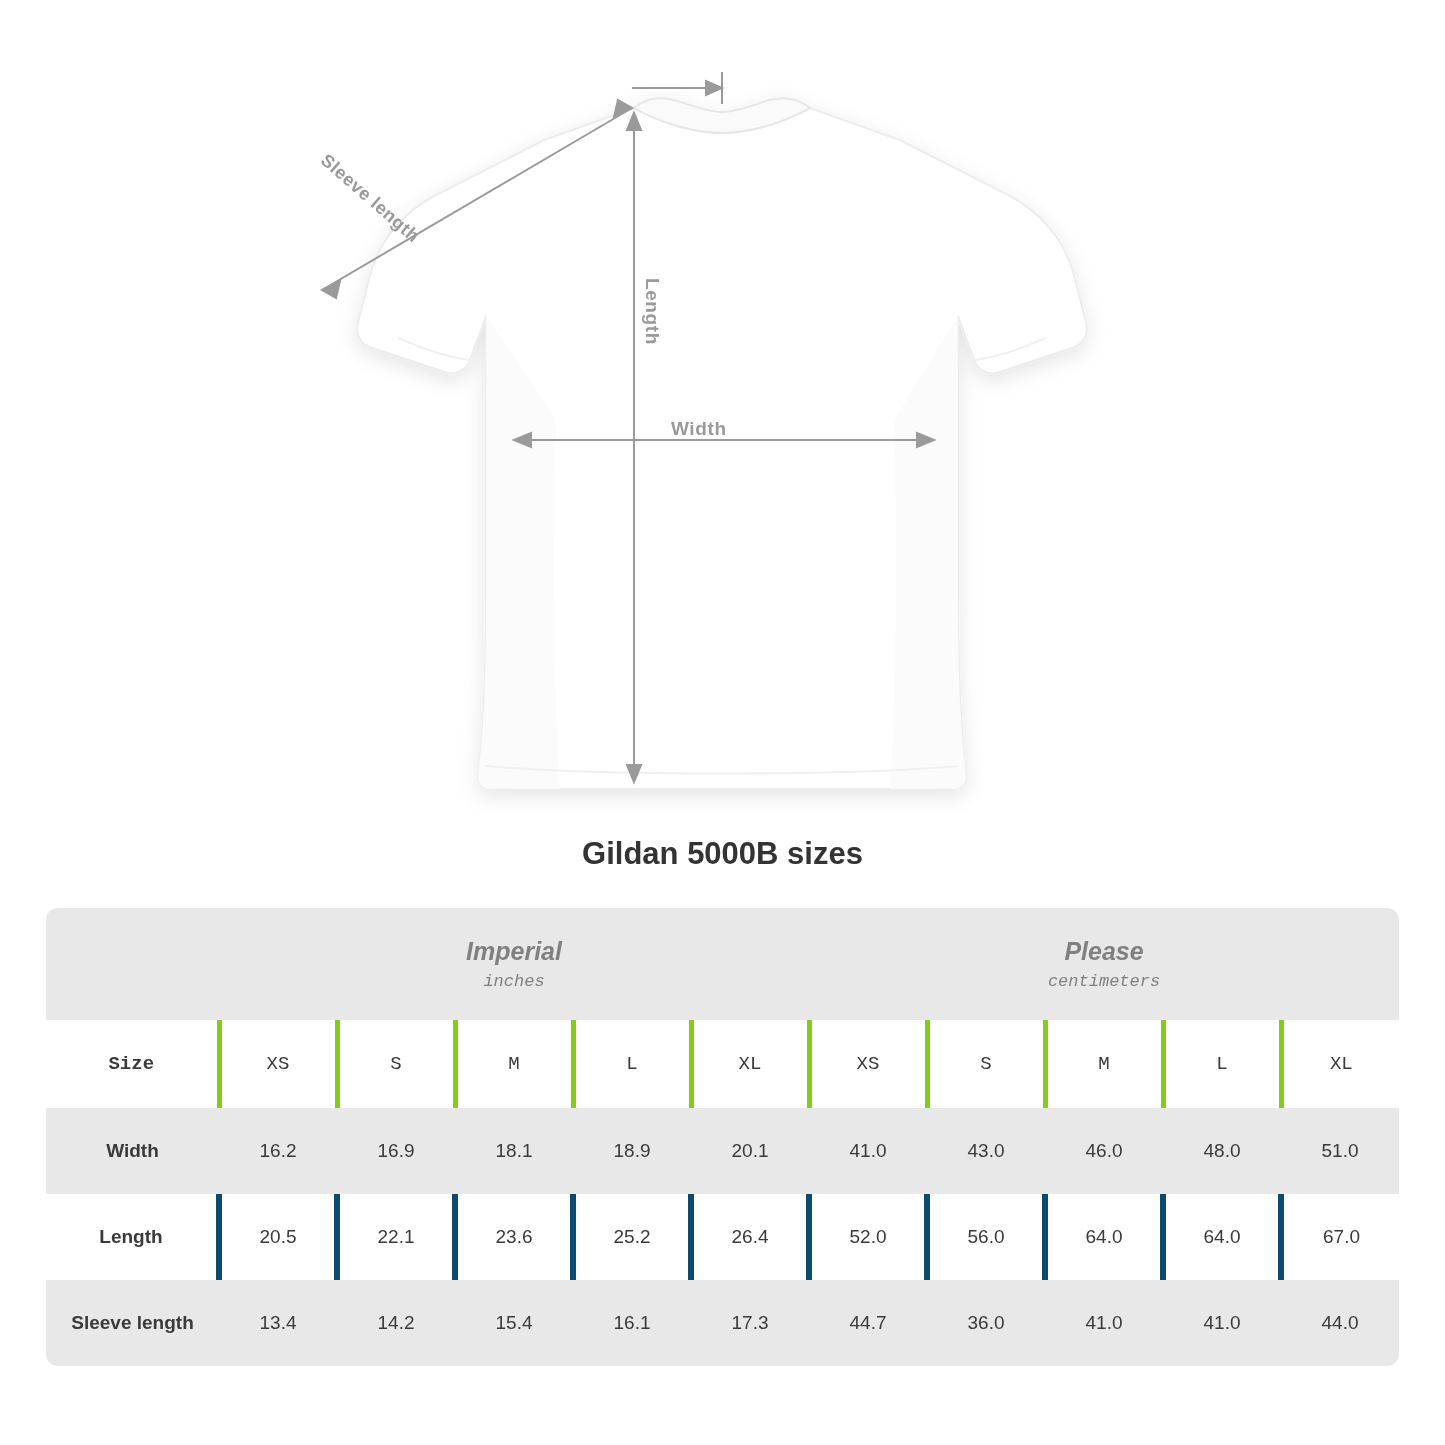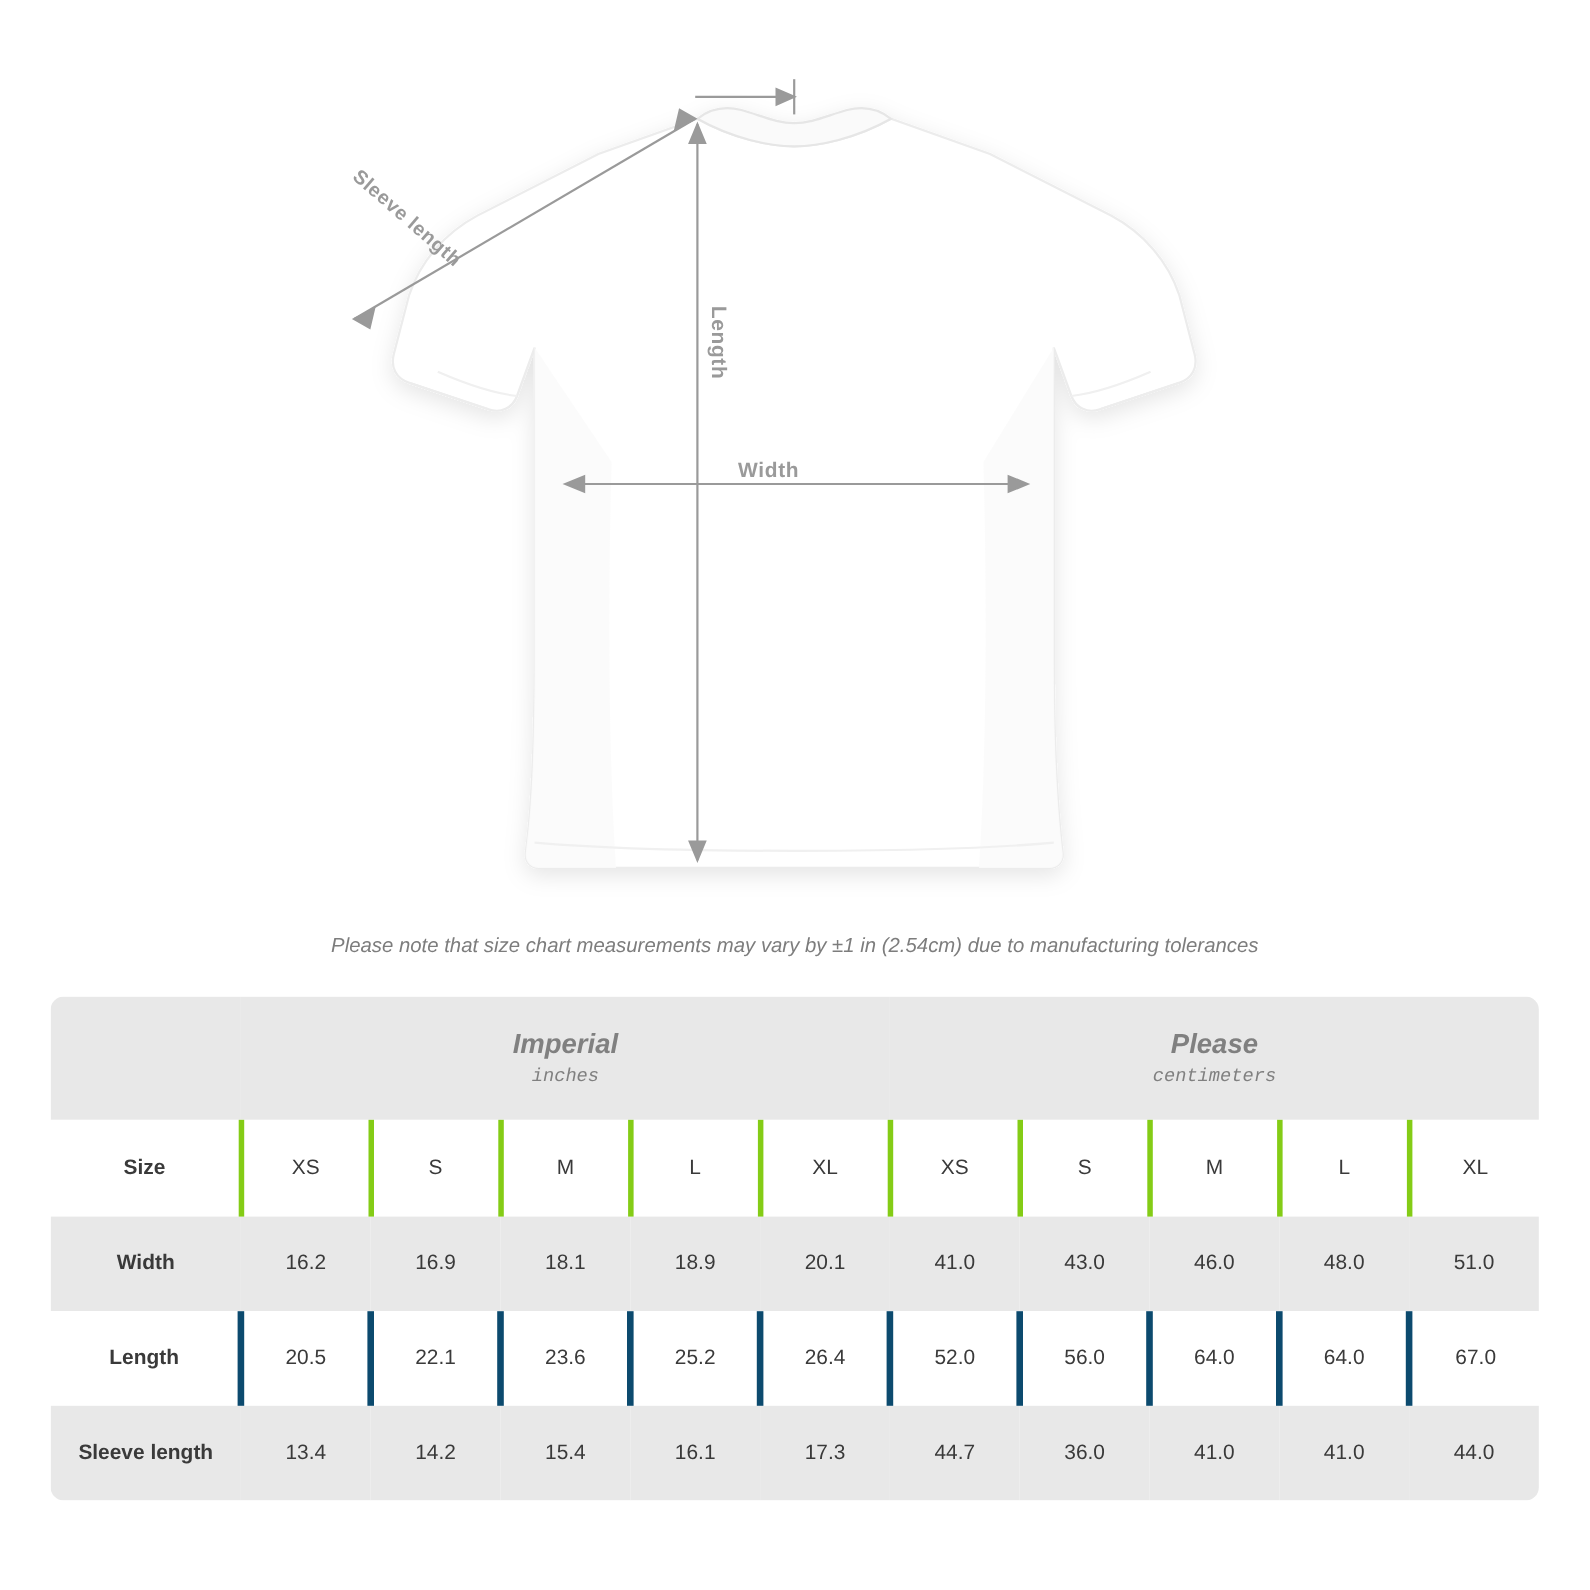--- a/index.html
+++ b/index.html
@@ -125,20 +125,21 @@
   }
   .unit-blank {
     background: #e8e8e8;
   }
 
   .head-row td {
     height: 86px;
     background: #ffffff;
     font-size: 19px;
     color: #3a3a3a;
+    font-family: Liberation Mono, monospace;
   }
   .head-row td.rowhead {
     font-weight: bold;
   }
   .head-row td.colhead {
     font-weight: normal;
   }
 
   .data-row td {
     height: 84px;
@@ -248,21 +249,21 @@
         </g>
       </svg>
 
       <div class="measure-label label-sleeve">Sleeve length</div>
       <div class="measure-label label-length">Length</div>
       <div class="measure-label label-width">Width</div>
     </div>
   </div>
 
   <div class="titles">
-    <p class="chart-note">Please note that size chart measurements may vary by ±1 in (2.54cm) due to manufacturing tolerances</p>
+    <h1 class="chart-title">Gildan 5000B sizes</h1>
   </div>
 
   <div class="table-wrap">
     <table class="size-table">
       <colgroup>
         <col style="width:173px">
         <col style="width:118px">
           <col style="width:118px">
           <col style="width:118px">
           <col style="width:118px">

